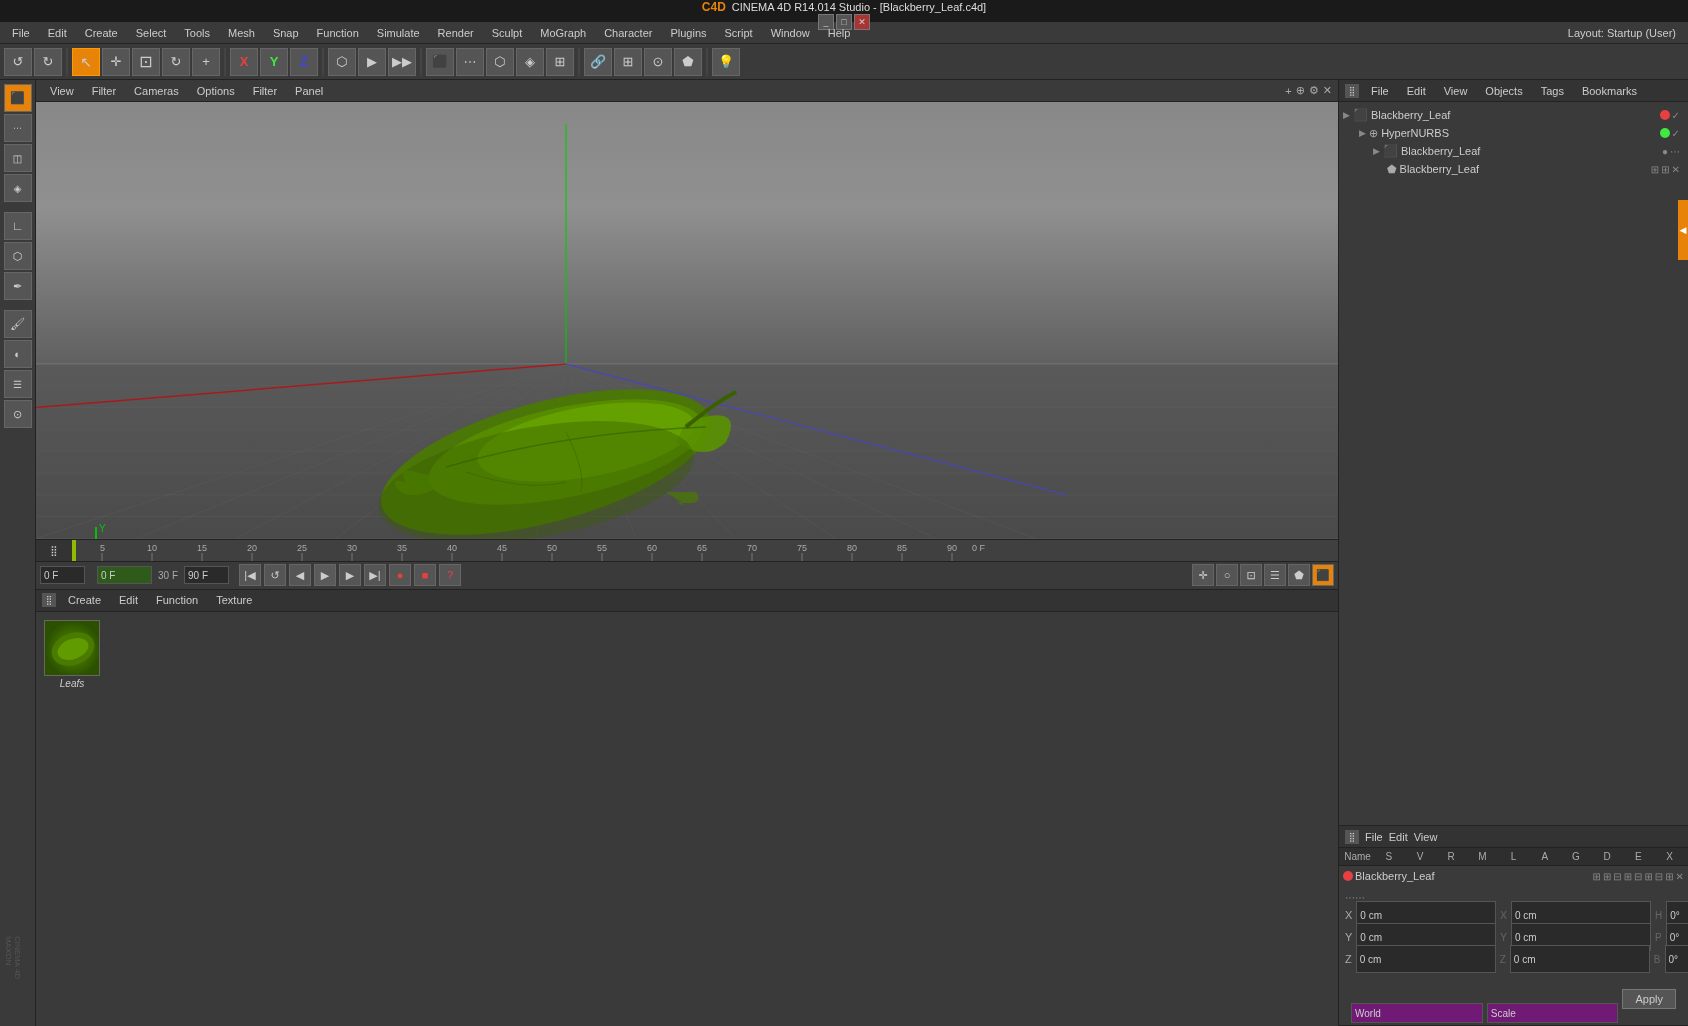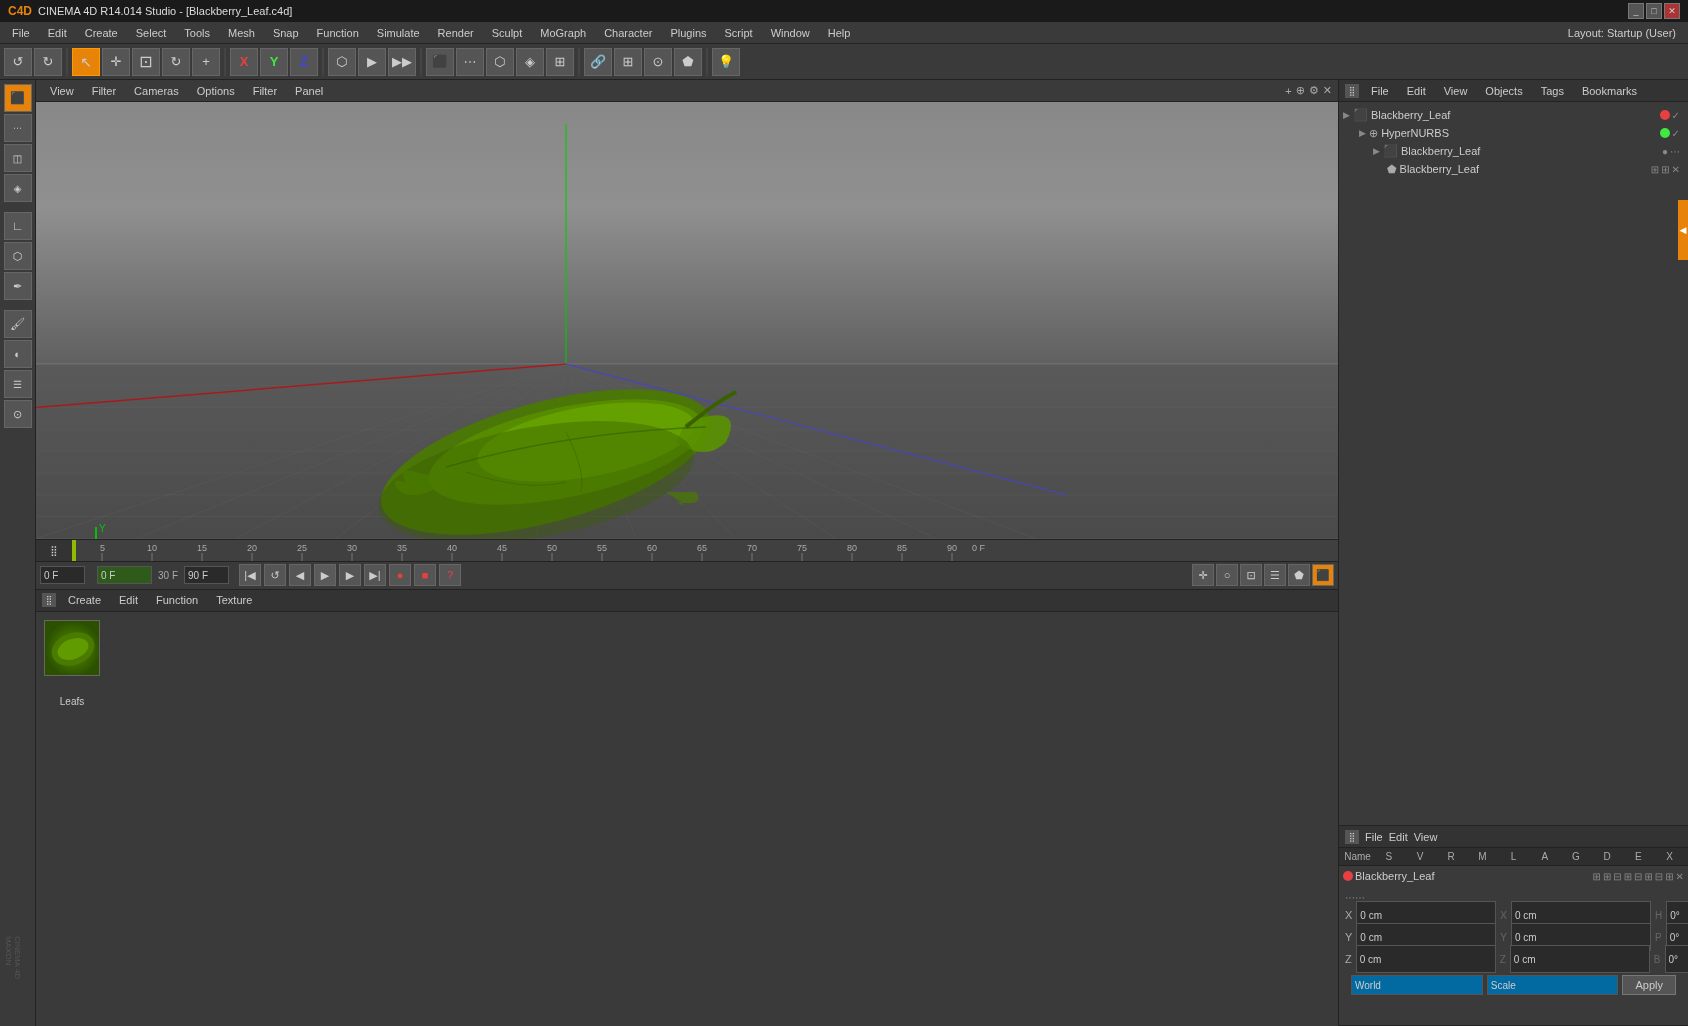--- a/index.html
+++ b/index.html
@@ -17,20 +17,21 @@
     
     #title-bar {
       height: 22px;
       background: #1a1a1a;
       display: flex;
       align-items: center;
       justify-content: space-between;
       padding: 0 8px;
       color: #ddd;
       font-size: 11px;
+      flex-direction: column;
     }
     #title-bar-left { display: flex; align-items: center; gap: 6px; }
     #title-bar-controls { display: flex; gap: 2px; }
     .title-btn {
       width: 16px; height: 16px;
       background: #555;
       border: 1px solid #777;
       display: flex; align-items: center; justify-content: center;
       font-size: 9px; color: #ccc; cursor: pointer;
     }
@@ -311,26 +312,27 @@
 
     #coord-dropdowns {
       display: flex;
       gap: 4px;
       padding: 4px 6px;
       align-items: center;
     }
     .coord-dropdown {
       flex: 1;
       height: 20px;
-      background: #0369a1;
+      background: #701a75;
       border: 1px solid #555;
       color: #ccc;
       font-size: 10px;
       padding: 0 3px;
       appearance: none;
+      margin-top: 28px;
     }
     .apply-btn {
       padding: 2px 12px;
       background: #555;
       border: 1px solid #777;
       color: #ccc;
       font-size: 11px;
       cursor: pointer;
       height: 20px;
     }
@@ -367,21 +369,22 @@
       width: 56px; height: 56px;
       border: 1px solid #666;
       background: #2a2a2a;
       overflow: hidden;
       cursor: pointer;
     }
     .mat-label {
       font-size: 10px;
       color: #ccc;
       text-align: right;
-      margin-top: 20px;
+      margin-top: 2px;
+      font-style: italic;
     }
 
     
     #right-strip {
       width: 10px;
       background: #e8830a;
       position: fixed;
       right: 0;
       top: 200px;
       height: 60px;

